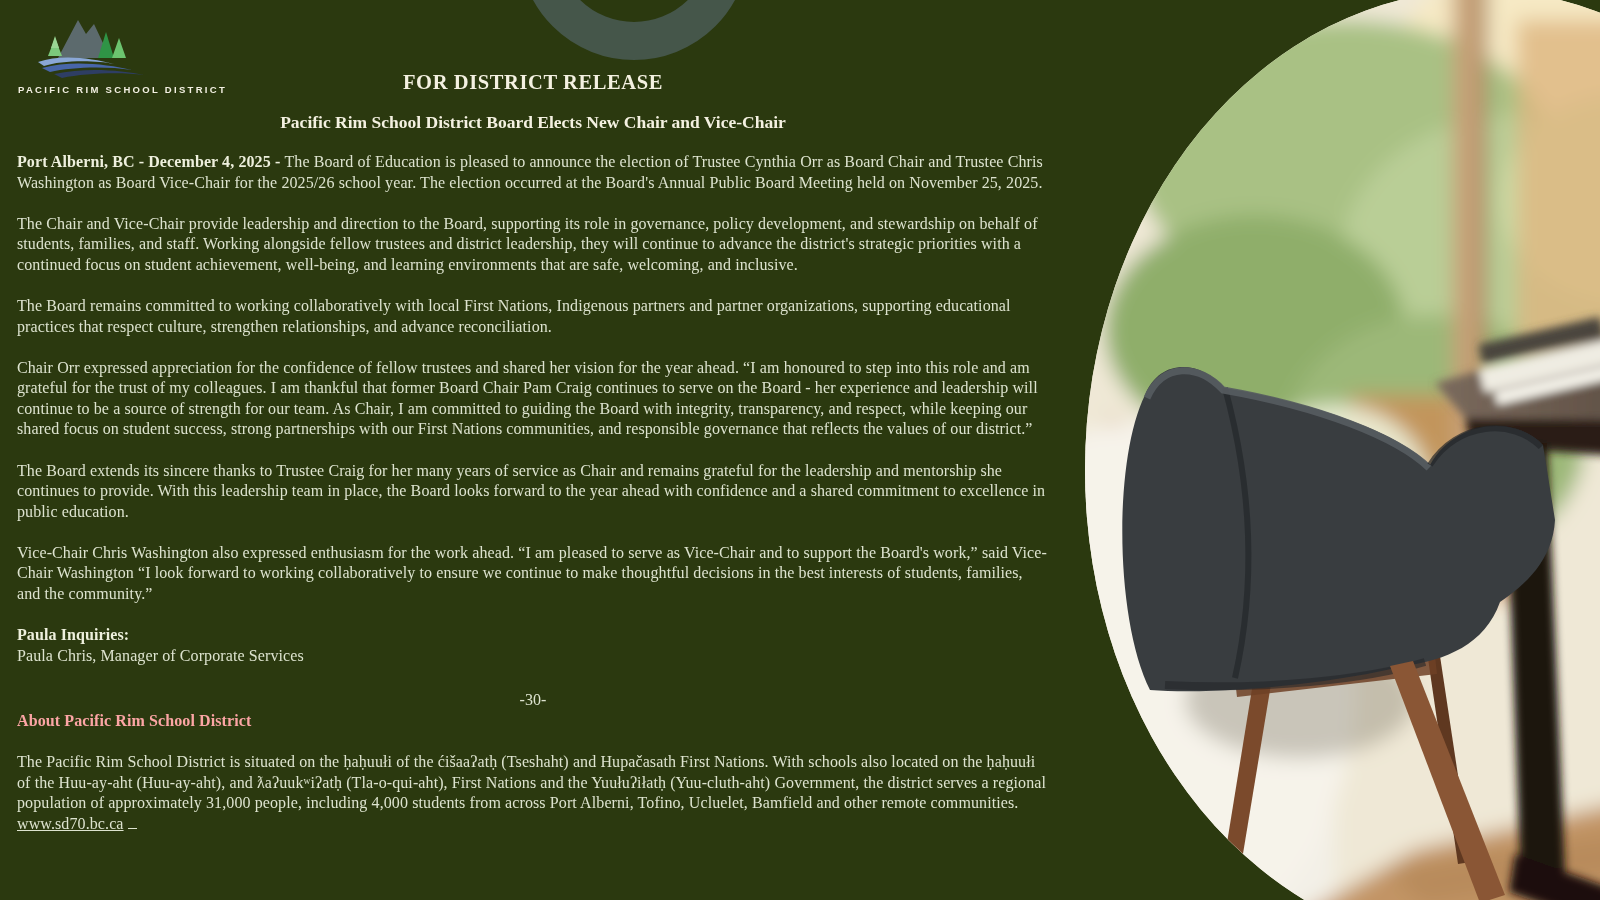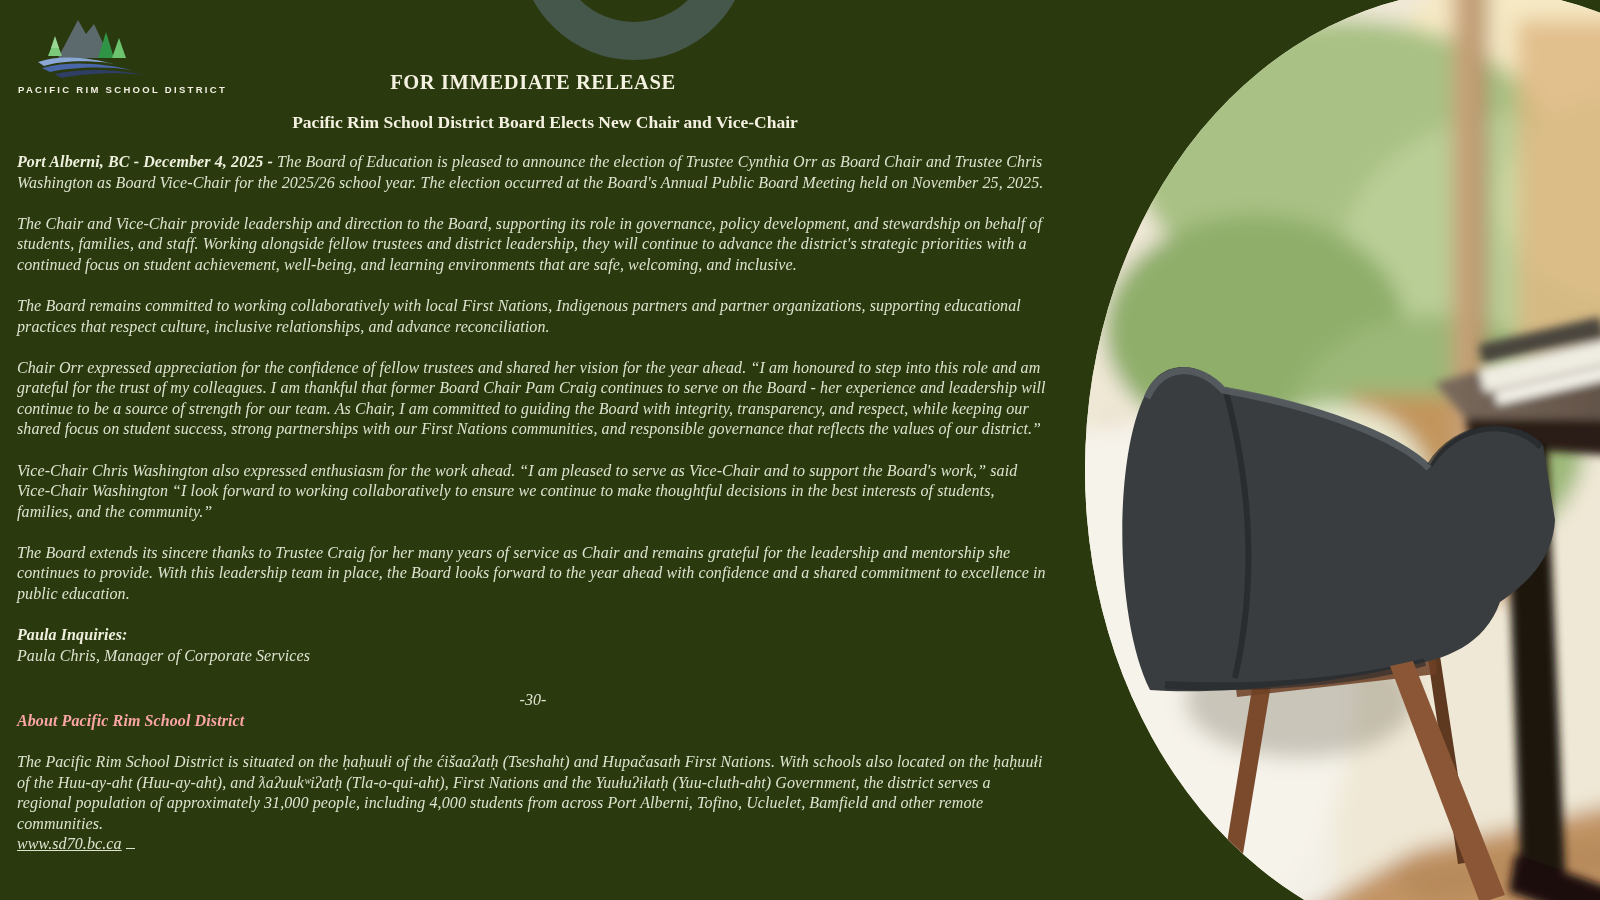--- a/index.html
+++ b/index.html
@@ -21,27 +21,27 @@
     font-family:"Liberation Sans","DejaVu Sans",sans-serif;
     font-weight:bold;font-size:9.5px;letter-spacing:2.3px;
     color:#f3f0e2;margin-top:4px;white-space:nowrap;
   }
   
   .release-label{
     position:absolute;left:0;top:71px;width:1066px;text-align:center;
     font-weight:bold;font-size:20.5px;letter-spacing:0.6px;color:#f4f1e1;
   }
   .headline{
-    position:absolute;left:12px;top:112px;width:1066px;text-align:center;
+    position:absolute;left:0;top:112px;width:1066px;text-align:center;
     font-weight:bold;font-size:17.5px;color:#f4f1e1;
   }
   
   .copy{
     position:absolute;left:17px;top:152px;width:1032px;
-    font-size:16px;line-height:20.6px;letter-spacing:0.1px;font-style:italic;
+    font-size:16px;line-height:20.6px;letter-spacing:0.1px;
   }
   .copy p{margin:0 0 20.5px 0;}
   .copy b{color:#eef0dd;}
   .media p{margin:0;}
   .media .mh{font-weight:bold;color:#eef0dd;}
   .sep{ text-align:center;margin:24px 0 0 0;}
   .about-h{font-weight:bold;color:#fca5a5;margin:0 0 17px 0;}
   .link{text-decoration:underline;cursor:pointer;color:inherit;}
   .link-trail{display:inline-block;width:9px;border-bottom:1px solid #dde3cf;height:12px;margin-left:4px;}
   
@@ -136,30 +136,30 @@
       <polygon points="15,34 19,22 23,34" fill="#9ad694"></polygon>
       <polygon points="62,44 70,18 78,44" fill="#2f9446"></polygon>
       <polygon points="76,44 83,24 90,44" fill="#6cc46f"></polygon>
       <path d="M2 48 C 25 40, 55 44, 78 50 C 60 46, 25 46, 8 52 Z" fill="#8aa7d6"></path>
       <path d="M6 54 C 35 46, 70 50, 96 56 C 70 52, 35 53, 14 58 Z" fill="#4866a8"></path>
       <path d="M18 60 C 50 53, 85 56, 108 61 C 85 58, 50 59, 26 64 Z" fill="#2e3e64"></path>
     </svg>
     <div class="logo-text">PACIFIC RIM SCHOOL DISTRICT</div>
   </div>
 
-  <div class="release-label">FOR IMMEDIATE RELEASE</div>
+  <div class="release-label">FOR DISTRICT RELEASE</div>
   <div class="headline">Pacific Rim School District Board Elects New Chair and Vice-Chair</div>
 
   <div class="copy">
     <p><b>Port Alberni, BC - December 4, 2025 - </b><span>The Board of Education is pleased to announce the election of Trustee Cynthia Orr as Board Chair and Trustee Chris Washington as Board Vice-Chair for the 2025/26 school year. The election occurred at the Board's Annual Public Board Meeting held on November 25, 2025.</span></p>
     <p>The Chair and Vice-Chair provide leadership and direction to the Board, supporting its role in governance, policy development, and stewardship on behalf of students, families, and staff. Working alongside fellow trustees and district leadership, they will continue to advance the district's strategic priorities with a continued focus on student achievement, well-being, and learning environments that are safe, welcoming, and inclusive.</p>
-    <p>The Board remains committed to working collaboratively with local First Nations, Indigenous partners and partner organizations, supporting educational practices that respect culture, inclusive relationships, and advance reconciliation.</p>
+    <p>The Board remains committed to working collaboratively with local First Nations, Indigenous partners and partner organizations, supporting educational practices that respect culture, strengthen relationships, and advance reconciliation.</p>
     <p>Chair Orr expressed appreciation for the confidence of fellow trustees and shared her vision for the year ahead. “I am honoured to step into this role and am grateful for the trust of my colleagues. I am thankful that former Board Chair Pam Craig continues to serve on the Board - her experience and leadership will continue to be a source of strength for our team. As Chair, I am committed to guiding the Board with integrity, transparency, and respect, while keeping our shared focus on student success, strong partnerships with our First Nations communities, and responsible governance that reflects the values of our district.”</p>
+    <p>The Board extends its sincere thanks to Trustee Craig for her many years of service as Chair and remains grateful for the leadership and mentorship she continues to provide. With this leadership team in place, the Board looks forward to the year ahead with confidence and a shared commitment to excellence in public education.</p>
     <p>Vice-Chair Chris Washington also expressed enthusiasm for the work ahead. “I am pleased to serve as Vice-Chair and to support the Board's work,” said Vice-Chair Washington “I look forward to working collaboratively to ensure we continue to make thoughtful decisions in the best interests of students, families, and the community.”</p>
-    <p>The Board extends its sincere thanks to Trustee Craig for her many years of service as Chair and remains grateful for the leadership and mentorship she continues to provide. With this leadership team in place, the Board looks forward to the year ahead with confidence and a shared commitment to excellence in public education.</p>
 
     <div class="media">
       <p class="mh">Paula Inquiries:</p>
       <p>Paula Chris, Manager of Corporate Services</p>
     </div>
 
     <div class="sep">-30-</div>
 
     <p class="about-h">About Pacific Rim School District</p>
     <p style="margin-bottom:0;"><span>The Pacific Rim School District is situated on the ḥaḥuułi of the ćišaaʔatḥ (Tseshaht) and Hupačasath First Nations. With schools also located on the ḥaḥuułi of the Huu-ay-aht (Huu-ay-aht), and ƛaʔuukʷiʔatḥ (Tla-o-qui-aht), First Nations and the Yuułuʔiłatḥ (Yuu-cluth-aht) Government, the district serves a regional population of approximately 31,000 people, including 4,000 students from across Port Alberni, Tofino, Ucluelet, Bamfield and other remote communities.</span><br>

